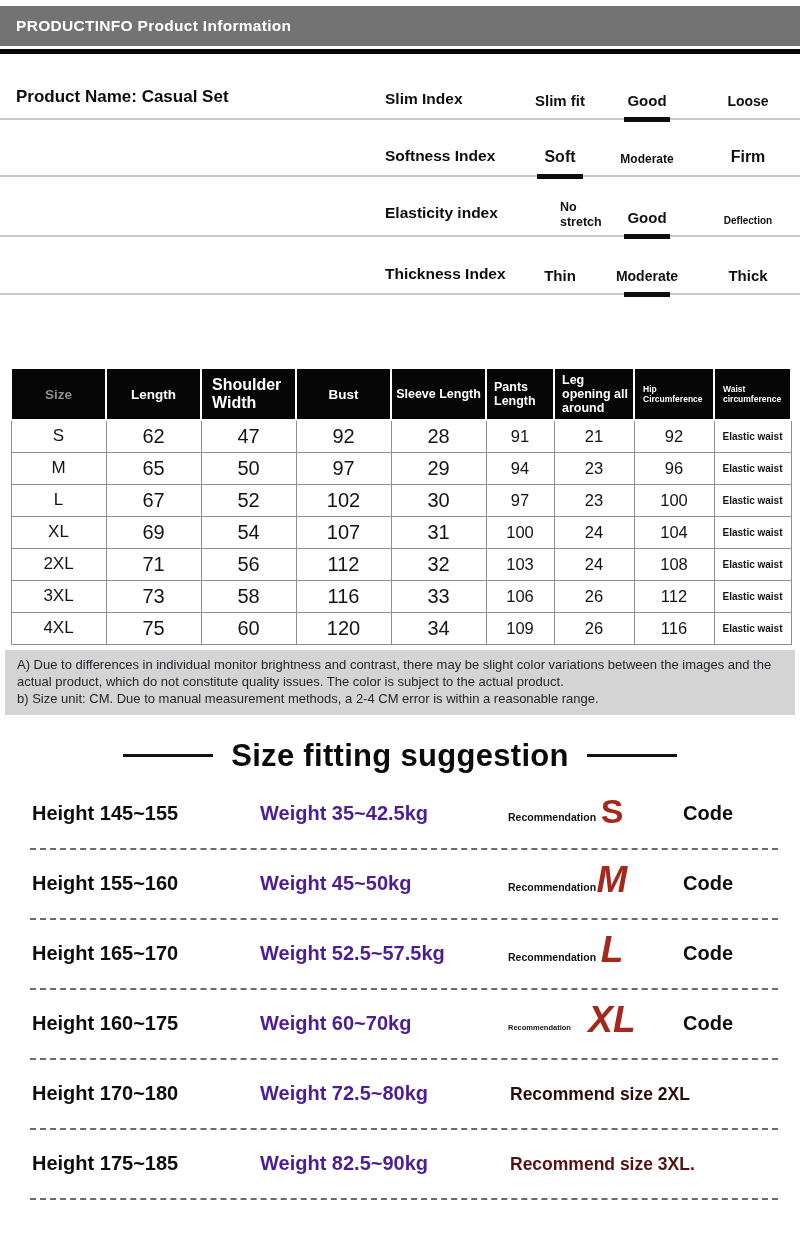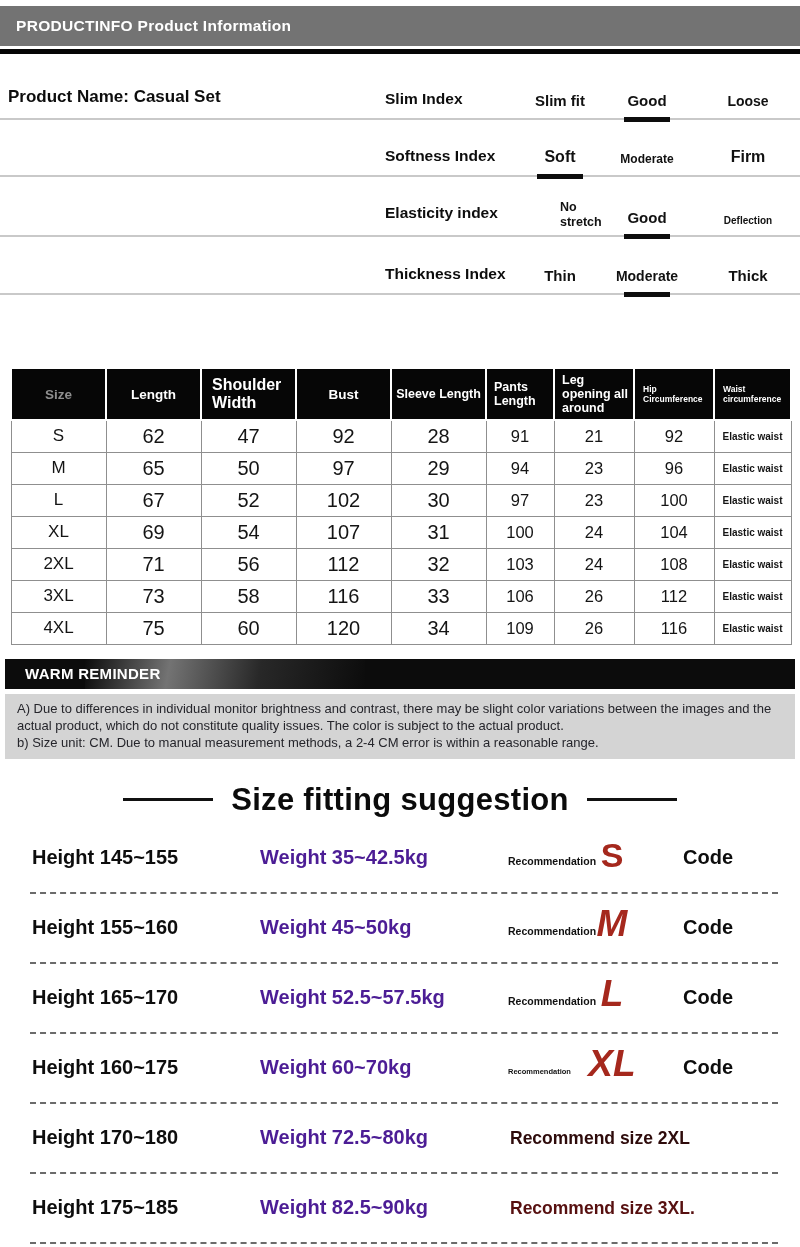--- a/index.html
+++ b/index.html
@@ -8,21 +8,21 @@
 
   
   .topbar { margin-top:6px; height:40px; background:#737373; display:flex; align-items:center; }
   .topbar-title { color:#fff; font-size:15.5px; font-weight:700; padding-left:16px; letter-spacing:.3px; }
   .topbar-underline { margin-top:3px; height:5px; background:#050505; }
 
   
   .idx-section { }
   .idx-row { position:relative; border-bottom:2px solid #c9c9c9; }
   .row1 { height:66px; } .row2 { height:57px; } .row3 { height:60px; } .row4 { height:58px; }
-  .product-name { position:absolute; left:8px; bottom:11px; font-size:17px; font-weight:700; color:#0d0d0d; }
+  .product-name { position:absolute; left:16px; bottom:11px; font-size:17px; font-weight:700; color:#0d0d0d; }
   .idx-label { position:absolute; left:385px; bottom:10px; font-size:15.5px; font-weight:700; color:#0d0d0d; }
   .row3 .idx-label { bottom:13px; }
   .opt { position:absolute; bottom:9px; transform:translateX(-50%); font-size:15px; font-weight:700; white-space:nowrap; color:#111; }
   .opt.c1 { left:560px; } .opt.c2 { left:647px; } .opt.c3 { left:748px; }
   .fs16 { font-size:16px; } .fs14 { font-size:14px; } .fs12 { font-size:12px; } .fs10 { font-size:10px; }
   .two-line { white-space:normal; width:54px; text-align:left; transform:none; left:537px; bottom:6px; line-height:1.15; font-size:12.5px; }
   .sel-underline { position:absolute; bottom:-4px; width:46px; height:5px; background:#0d0d0d; transform:translateX(-50%); }
   .pos-c1 { left:560px; } .pos-c2 { left:647px; }
 
   
@@ -203,24 +203,20 @@
           <td>120</td>
           <td>34</td>
           <td>109</td>
           <td>26</td>
           <td>116</td>
           <td>Elastic waist</td>
       </tr>
     </tbody>
   </table>
 
-  <div class="warm-bar">
-    <span class="warm-title">WARM REMINDER</span>
-    <i class="warm-shine"></i>
-  </div>
   <div class="notice-box">
     <div>A) Due to differences in individual monitor brightness and contrast, there may be slight color variations between the images and the actual product, which do not constitute quality issues. The color is subject to the actual product.</div>
     <div>b) Size unit: CM. Due to manual measurement methods, a 2-4 CM error is within a reasonable range.</div>
   </div>
 
   <div class="fit-title-row">
     <i class="title-line"></i>
     <span class="fit-title">Size fitting suggestion</span>
     <i class="title-line"></i>
   </div>

